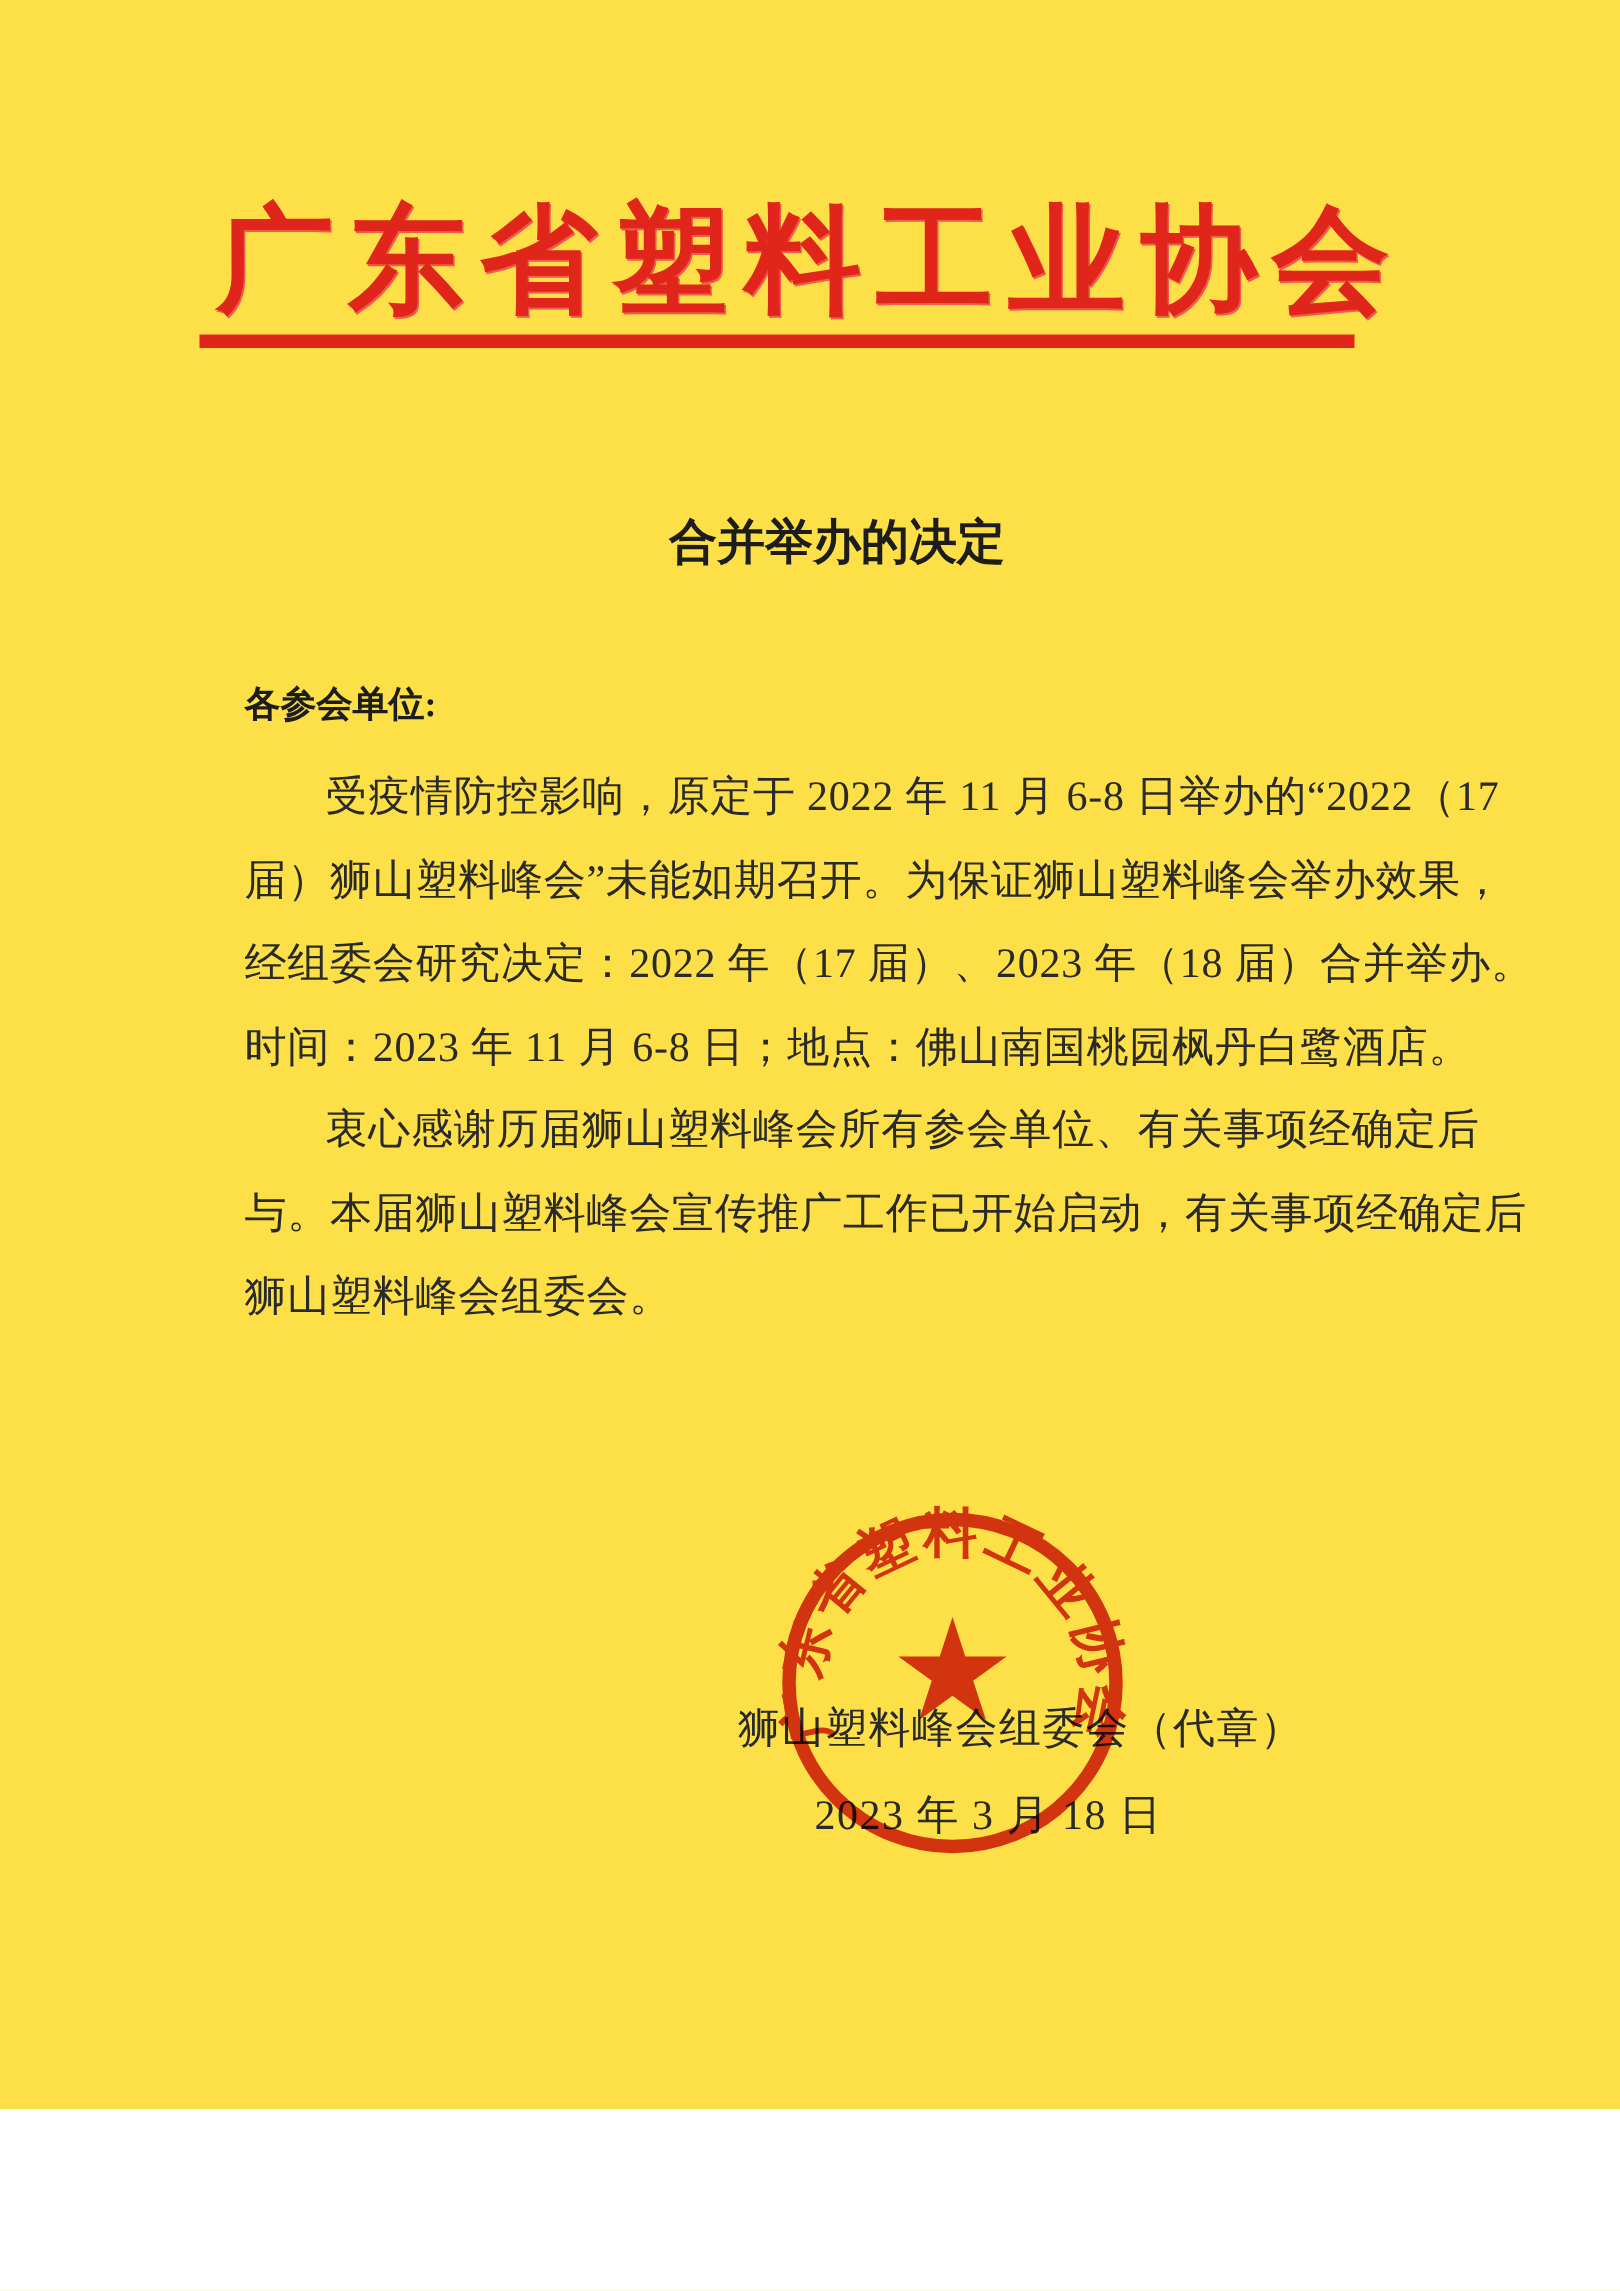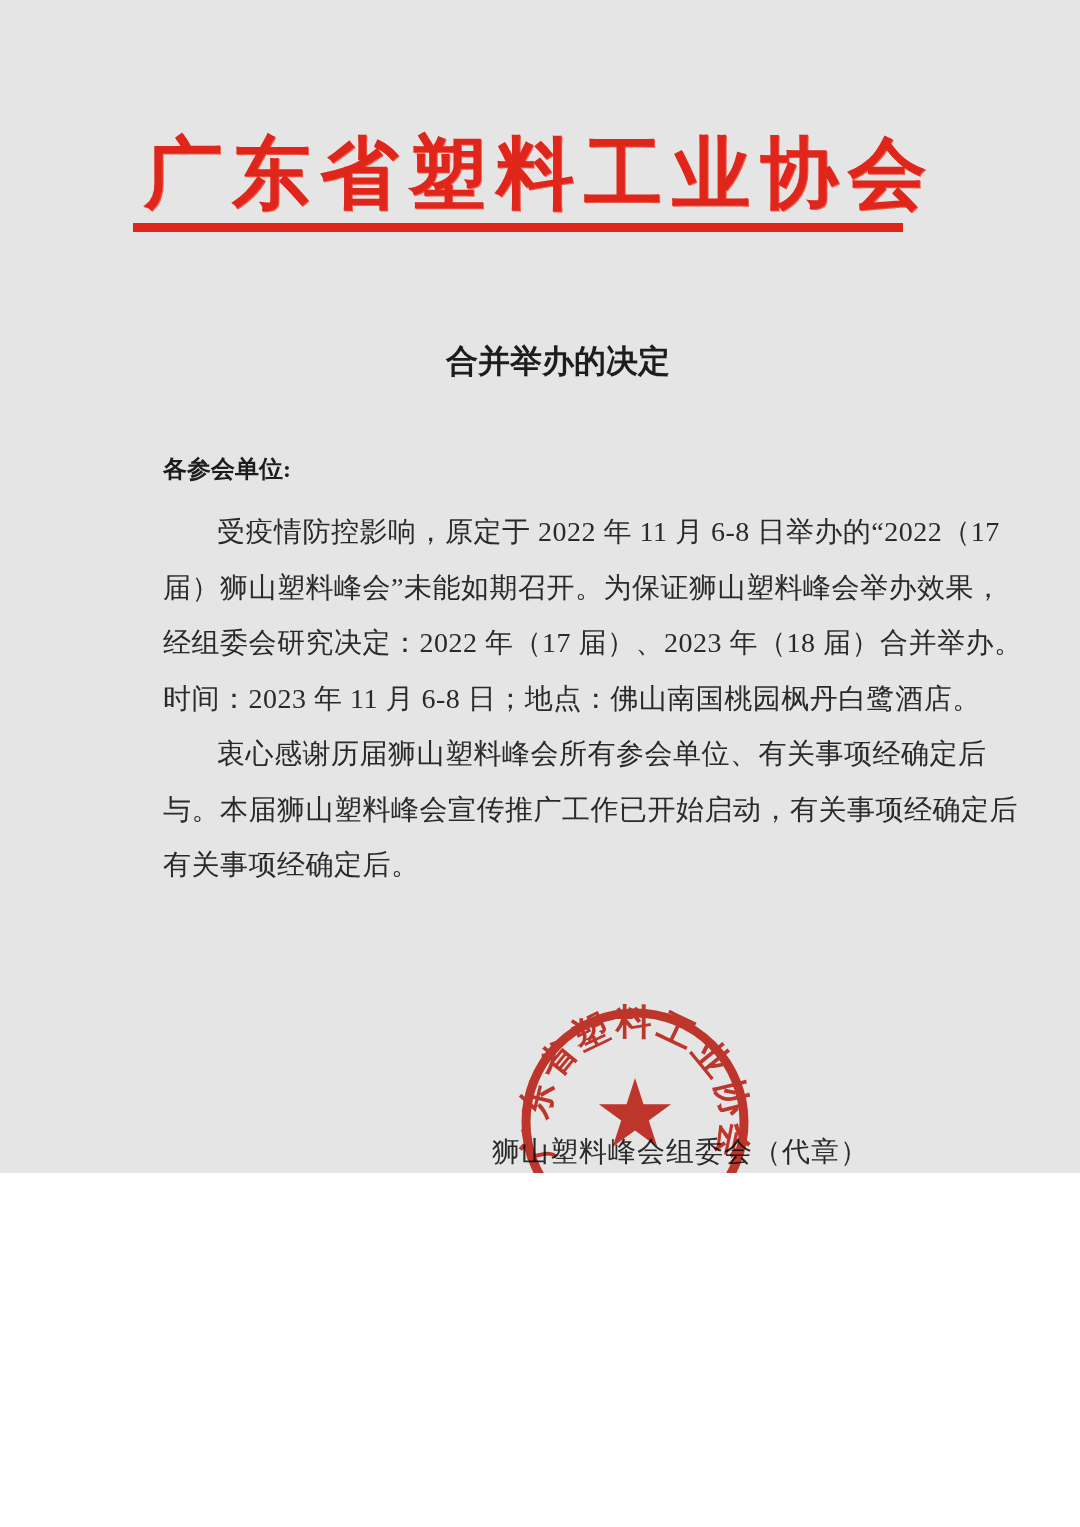--- a/index.html
+++ b/index.html
@@ -3,23 +3,23 @@
 <meta charset="utf-8">
 <style>
   html, body {
     margin: 0;
     padding: 0;
     background: #ffffff;
   }
   .page {
     position: relative;
     width: 1080px;
-    height: 1173px;
+    height: 1406px;
     margin: 0 auto;
-    background: #e5e5e5;
+    background: #fde047;
     overflow: hidden;
     font-family: "Liberation Serif", "DejaVu Serif", serif;
     color: #242424;
   }
   .letterhead {
     position: absolute;
     top: 122px;
     left: 0;
     right: 0;
     text-align: center;
@@ -116,21 +116,21 @@
 
   <div class="salutation">各参会单位:</div>
 
   <div class="body-block">
     <div class="line indent">受疫情防控影响，原定于 2022 年 11 月 6-8 日举办的“2022（17</div>
     <div class="line">届）狮山塑料峰会”未能如期召开。为保证狮山塑料峰会举办效果，</div>
     <div class="line">经组委会研究决定：2022 年（17 届）、2023 年（18 届）合并举办。</div>
     <div class="line">时间：2023 年 11 月 6-8 日；地点：佛山南国桃园枫丹白鹭酒店。</div>
     <div class="line indent">衷心感谢历届狮山塑料峰会所有参会单位、有关事项经确定后</div>
     <div class="line">与。本届狮山塑料峰会宣传推广工作已开始启动，有关事项经确定后</div>
-    <div class="line">有关事项经确定后。</div>
+    <div class="line">狮山塑料峰会组委会。</div>
   </div>
 
   <div class="signature-committee">狮山塑料峰会组委会（代章）</div>
 
   <div class="signature-date">2023 年 3 月 18 日</div>
 
   <svg class="seal" viewBox="-126 -126 252 252" xmlns="http://www.w3.org/2000/svg">
     <circle cx="0" cy="0" r="109" fill="none" stroke="#cf2a1d" stroke-width="9"></circle>
     <path id="sealArc" d="M -72 50.6 A 88 88 0 1 1 72 50.6" fill="none"></path>
     <text font-size="36" font-weight="bold" fill="#cf2a1d" letter-spacing="3" font-family="Liberation Serif, DejaVu Serif, serif">

